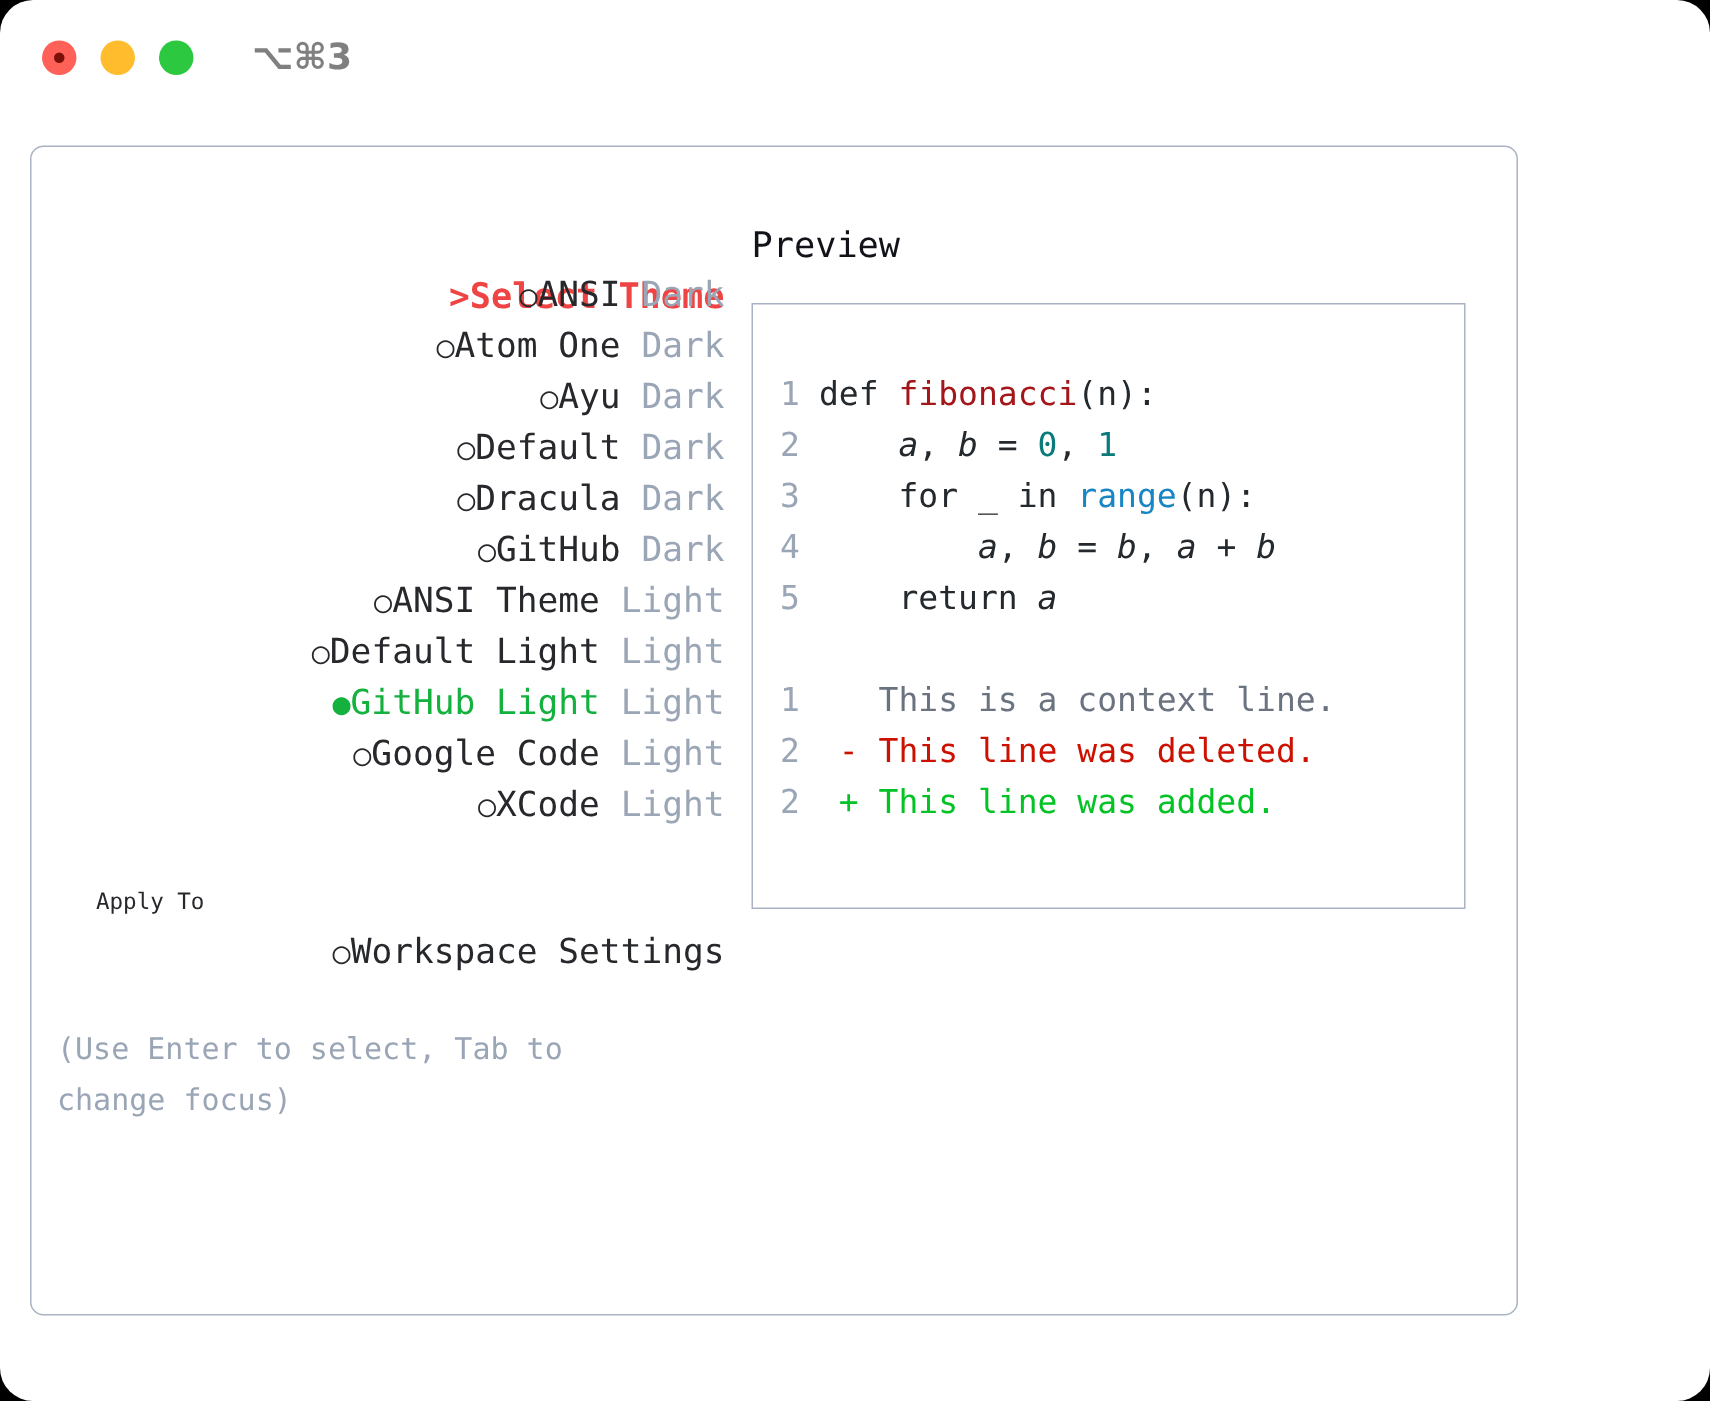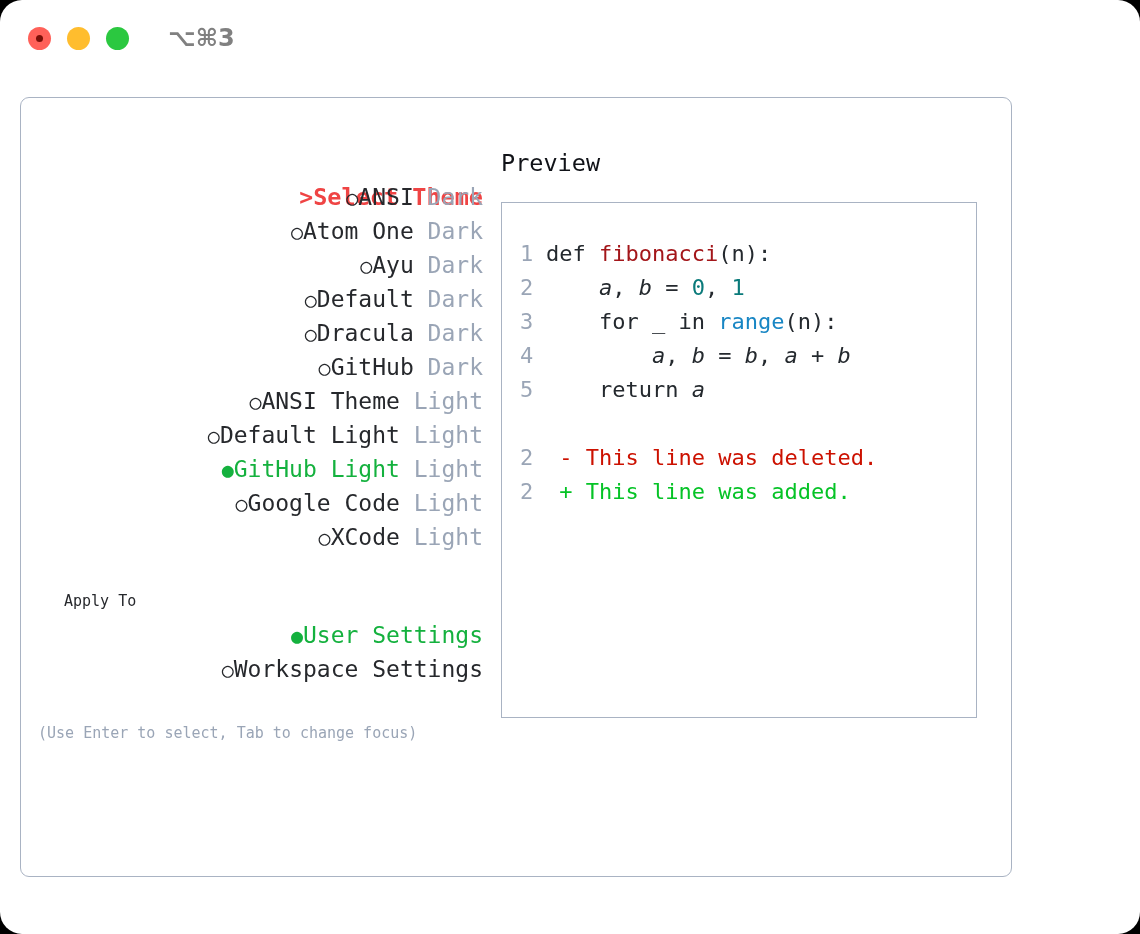--- a/index.html
+++ b/index.html
@@ -115,21 +115,21 @@
     font-size: 15px;
     color: #26282c;
     height: 34px;
     line-height: 34px;
     padding-left: 26px;
     white-space: pre;
   }
   .spacer { height: 30px; }
   .hint {
     margin-top: 30px;
-    font-size: 15px;
+    font-size: 20px;
     line-height: 34px;
     color: #9aa5b6;
     white-space: pre-wrap;
     width: 410px;
   }
 
   
   .right-col {
     position: absolute;
     left: 480px;
@@ -139,25 +139,25 @@
   .preview-title {
     font-size: 23.5px;
     font-weight: normal;
     color: #111318;
     line-height: 34px;
     margin-bottom: 22px;
   }
   .code-box {
     position: relative;
     width: 476px;
-    height: 516px;
+    height: 404px;
     box-sizing: border-box;
     border: 1.8px solid #a9b3c3;
     background: #ffffff;
-    padding: 34px 0 0 18px;
+    padding: 44px 0 0 18px;
   }
   .code-line {
     font-size: 22px;
     line-height: 34px;
     white-space: pre;
     color: #24292e;
   }
   .ln {
     display: inline-block;
     width: 26px;
@@ -205,39 +205,39 @@
           <div class="row selected"><span class="marker">●</span><span class="label">GitHub Light</span><span class="variant"> Light</span></div>
           <div class="row"><span class="marker">○</span><span class="label">Google Code</span><span class="variant"> Light</span></div>
           <div class="row"><span class="marker">○</span><span class="label">XCode</span><span class="variant"> Light</span></div>
         </div>
 
       <div class="spacer"></div>
 
       <div class="section-label">Apply To</div>
 
       <div id="apply-list">
-          <div class="row selected"><span class="marker">●</span><span class="label">User Settings</span></div>
           <div class="row"><span class="marker">○</span><span class="label">Workspace Settings</span></div>
         </div>
 
       <div class="hint">(Use Enter to select, Tab to change focus)</div>
     </div>
 
     <div class="right-col">
       <div class="preview-title">Preview</div>
       <div class="code-box">
         <div id="code-lines">
             <div class="code-line"><span class="ln">1</span><span>def </span><span class="kw-func">fibonacci</span><span>(n):</span></div>
             <div class="code-line"><span class="ln">2</span><span>    </span><span class="var">a</span><span>, </span><span class="var">b</span><span> = </span><span class="kw-num">0</span><span>, </span><span class="kw-num">1</span></div>
             <div class="code-line"><span class="ln">3</span><span>    for _ in </span><span class="kw-call">range</span><span>(n):</span></div>
             <div class="code-line"><span class="ln">4</span><span>        </span><span class="var">a</span><span>, </span><span class="var">b</span><span> = </span><span class="var">b</span><span>, </span><span class="var">a</span><span> + </span><span class="var">b</span></div>
             <div class="code-line"><span class="ln">5</span><span>    return </span><span class="var">a</span></div>
           </div>
         <div class="blank-line"></div>
         <div id="diff-lines">
+            <div class="code-line"><span class="ln">1</span><span class="diff-ctx">   This is a context line.</span></div>
             <div class="code-line"><span class="ln">2</span><span class="diff-del"> - This line was deleted.</span></div>
             <div class="code-line"><span class="ln">2</span><span class="diff-add"> + This line was added.</span></div>
           </div>
       </div>
     </div>
 
   </div>
 </div>
 
 </body></html>

